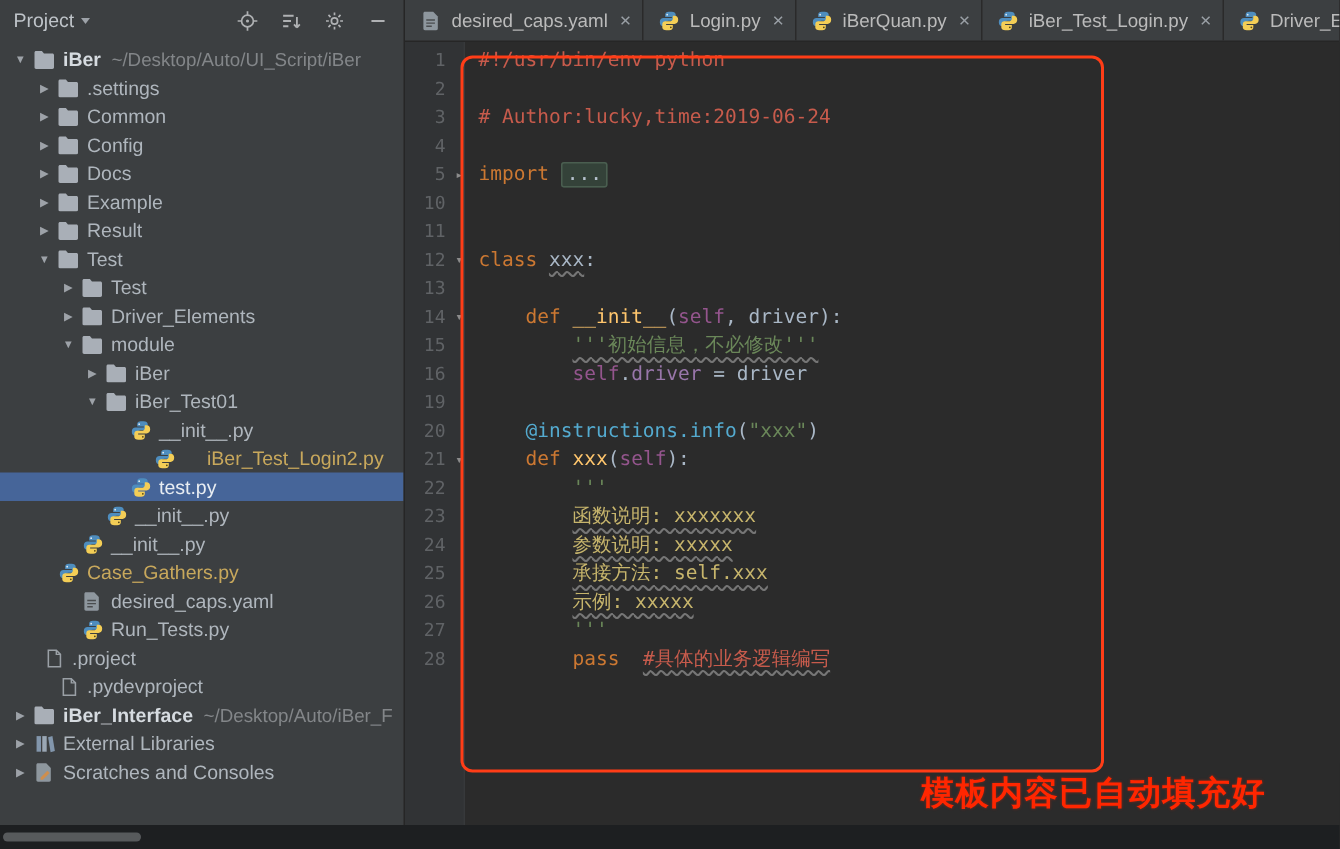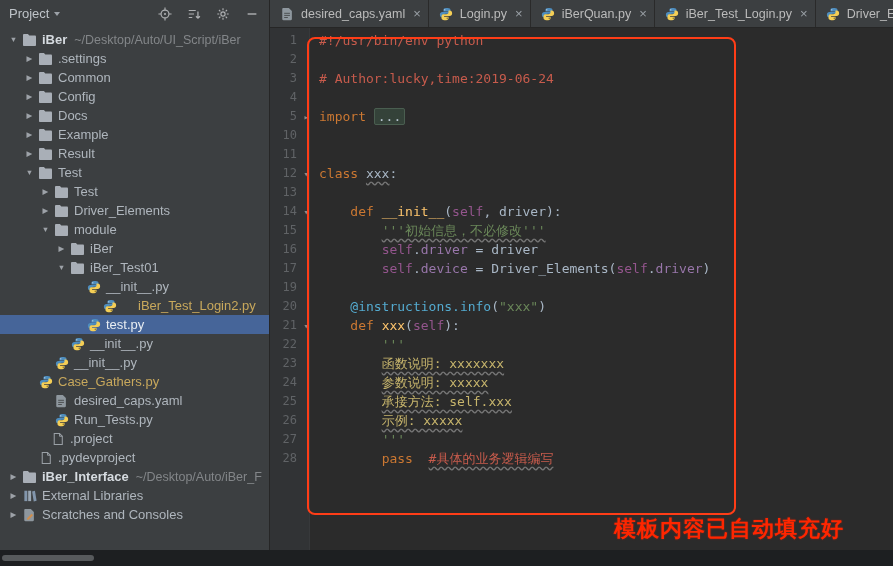--- a/index.html
+++ b/index.html
@@ -163,24 +163,20 @@
         </div>
         <div class="code-row">
           <span class="gutter">15</span>
           <span class="line-text"><span class="tk-plain">        </span><span class="tk-str wavy">'''初始信息，不必修改'''</span></span>
         </div>
         <div class="code-row">
           <span class="gutter">16</span>
           <span class="line-text"><span class="tk-plain">        </span><span class="tk-self">self</span><span class="tk-plain">.</span><span class="tk-field">driver</span><span class="tk-plain"> = driver</span></span>
         </div>
         <div class="code-row">
-          <span class="gutter">17</span>
-          <span class="line-text"><span class="tk-plain">        </span><span class="tk-self">self</span><span class="tk-plain">.</span><span class="tk-field">device</span><span class="tk-plain"> = Driver_Elements(</span><span class="tk-self">self</span><span class="tk-plain">.</span><span class="tk-field">driver</span><span class="tk-plain">)</span></span>
-        </div>
-        <div class="code-row">
           <span class="gutter">19</span>
           <span class="line-text"></span>
         </div>
         <div class="code-row">
           <span class="gutter">20</span>
           <span class="line-text"><span class="tk-plain">    </span><span class="tk-deco">@instructions.info</span><span class="tk-plain">(</span><span class="tk-str">"xxx"</span><span class="tk-plain">)</span></span>
         </div>
         <div class="code-row">
           <span class="gutter">21<span class="fold">▾</span></span>
           <span class="line-text"><span class="tk-plain">    </span><span class="tk-kw">def</span><span class="tk-plain"> </span><span class="tk-func">xxx</span><span class="tk-plain">(</span><span class="tk-self">self</span><span class="tk-plain">):</span></span>
@@ -457,21 +453,21 @@
           <span class="icn">
             <svg width="14" height="14" viewBox="0 0 16 16">
               <path fill="#4E8DBE" d="M7.9 1C6 1 5.1 1.9 5.1 3.1V5h5.1v.8H3.8C2.2 5.8 1 6.9 1 8.9c0 2 1.1 3.1 2.7 3.1h1.4v-2c0-1.4 1.2-2.2 2.6-2.2h3.2c1.3 0 2.2-1 2.2-2.3V3.1C13.1 1.9 11.9 1 10 1z"></path>
               <circle cx="6.6" cy="3.2" r=".7" fill="#dfe9f2"></circle>
               <path fill="#F4CE56" d="M8.1 15c1.9 0 2.8-.9 2.8-2.1V11H5.8v-.8h6.4c1.6 0 2.8-1.1 2.8-3.1 0-2-1.1-3.1-2.7-3.1h-1.4v2c0 1.4-1.2 2.2-2.6 2.2H5.1c-1.3 0-2.2 1-2.2 2.3v2.4C2.9 14.1 4.1 15 6 15z"></path>
               <circle cx="9.4" cy="12.8" r=".7" fill="#5a4a16"></circle>
             </svg>
           </span>
           <span class="t-label">Run_Tests.py</span>
         </div>
-        <div class="tree-row" style="padding-left: 34px;">
+        <div class="tree-row" style="padding-left: 12px;">
           <span class="arrow"></span>
           <span class="icn">
             <svg width="12" height="14" viewBox="0 0 14 16">
               <path fill="none" stroke="#9AA0A6" stroke-width="1.2" d="M2.6 1.6h6.2L12 4.8v9.6H2.6z"></path>
               <path fill="none" stroke="#9AA0A6" stroke-width="1.1" d="M8.8 1.6v3.2H12"></path>
             </svg>
           </span>
           <span class="t-label">.project</span>
         </div>
         <div class="tree-row" style="padding-left: 22px;">

